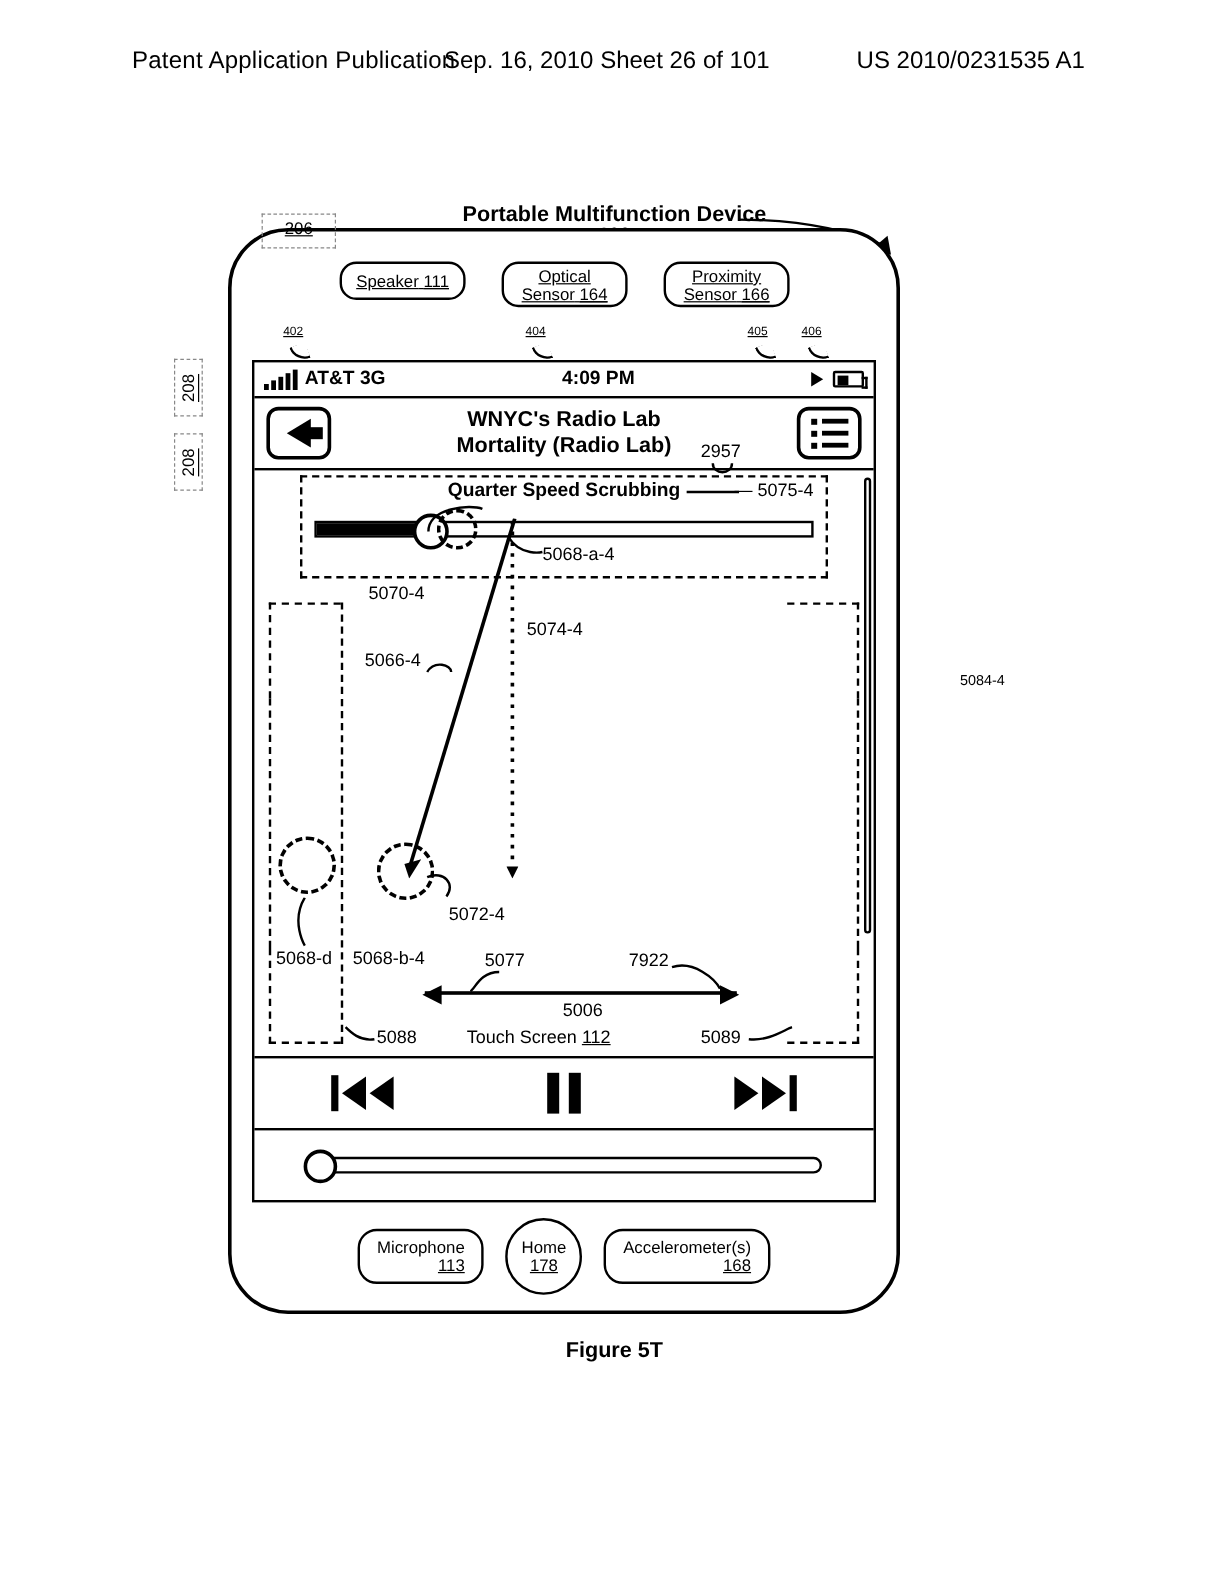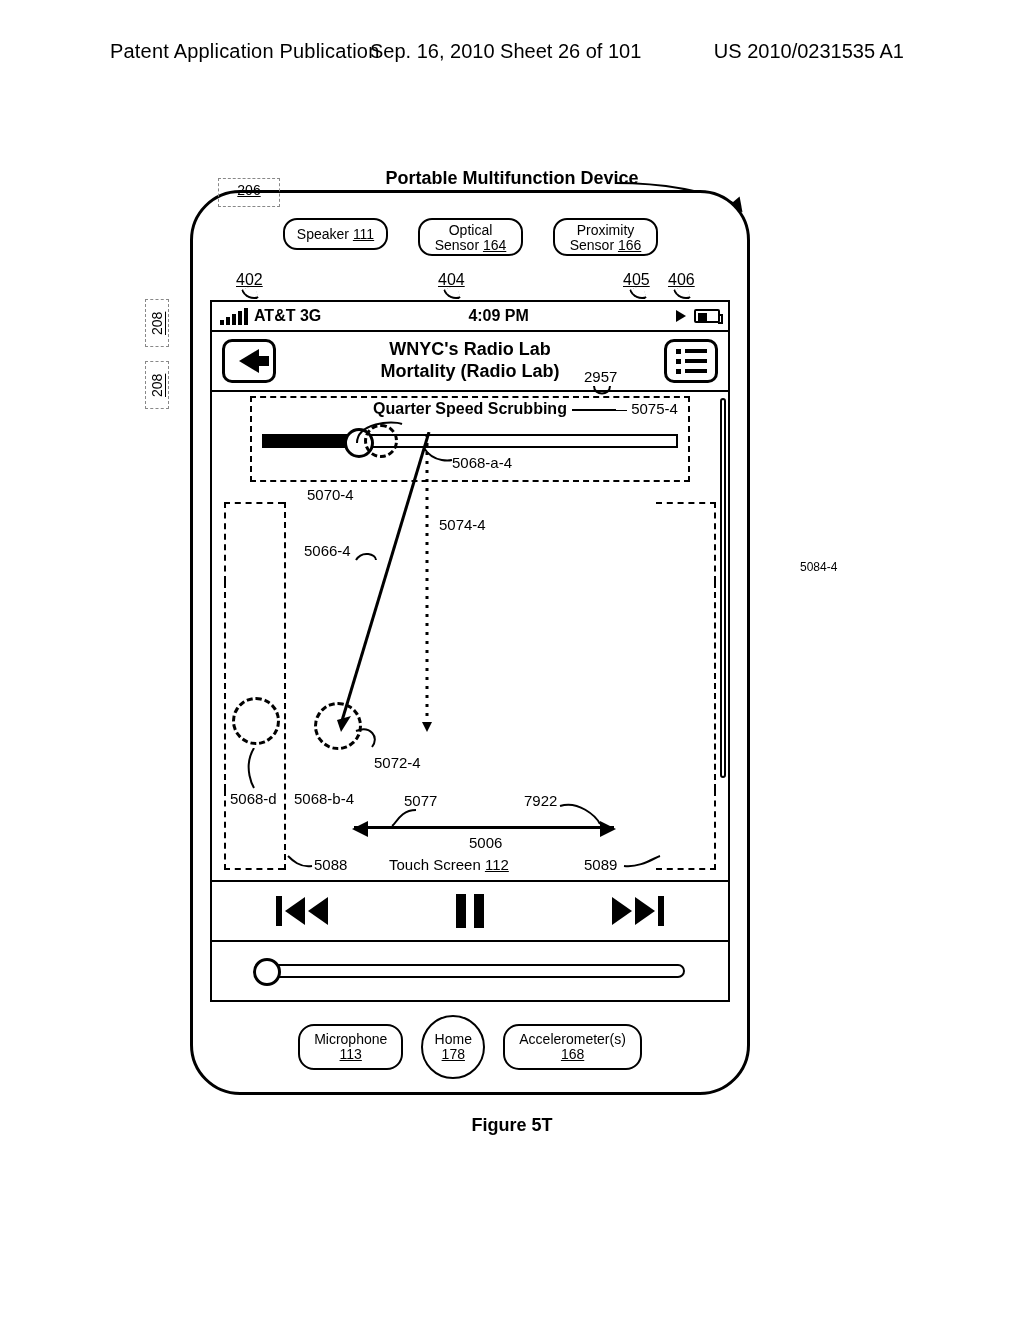--- a/index.html
+++ b/index.html
@@ -59,20 +59,21 @@
 
   
   .pill {
     position: absolute;
     border: 2px solid #000;
     border-radius: 14px;
     text-align: center;
     font-size: 14px;
     line-height: 1.1;
     padding-top: 3px;
+    text-decoration: underline;
   }
   .speaker { left: 90px; top: 25px; width: 105px; height: 32px; padding-top: 7px; }
   .optical { left: 225px; top: 25px; width: 105px; height: 38px; }
   .proximity { left: 360px; top: 25px; width: 105px; height: 38px; }
 
   
   .box206 {
     position: absolute;
     left: 25px; top: -15px;
     width: 62px; height: 29px;
@@ -92,21 +93,21 @@
     writing-mode: vertical-rl;
     text-align: center;
     line-height: 22px;
     text-decoration: underline;
     transform: rotate(180deg);
   }
   .box208a { left: -48px; top: 106px; }
   .box208b { left: -48px; top: 168px; }
 
   
-  .refnum { position: absolute; font-size: 16px; text-decoration: underline; text-align: center; }
+  .refnum { position: absolute; font-size: 10px; text-decoration: underline; text-align: center; }
   .ref402 { left: 43px;  top: 78px; }
   .ref404 { left: 245px; top: 78px; }
   .ref405 { left: 430px; top: 78px; }
   .ref406 { left: 475px; top: 78px; }
 
   
   .hook {
     position: absolute;
     width: 14px; height: 14px;
     border: 2px solid #000;
@@ -274,21 +275,21 @@
   }
   .volknob{
     position:absolute;left:-4px;top:-8px;width:28px;height:28px;border:3px solid #000;border-radius:50%;background:#fff;
   }
 
   
   .bottomrow{
     position:absolute;left:0;right:0;bottom:15px;height:60px;
     display:flex;align-items:center;justify-content:center;gap:18px;
   }
-  .bpill{border:2px solid #000;border-radius:16px;padding:6px 14px;text-align:center;font-size:14px;line-height:1.1;}
+  .bpill{border:2px solid #000;border-radius:16px;padding:6px 14px;text-align:right;font-size:14px;line-height:1.1;}
   .homebtn{
     width:64px;height:64px;border:2px solid #000;border-radius:50%;
     display:flex;flex-direction:column;align-items:center;justify-content:center;font-size:14px;line-height:1.1;
   }
 
   
   .sidebar-ind{
     position:absolute;
     right:2px; top:96px; width:6px; height:380px;
     border:2px solid #000; border-radius:4px;

